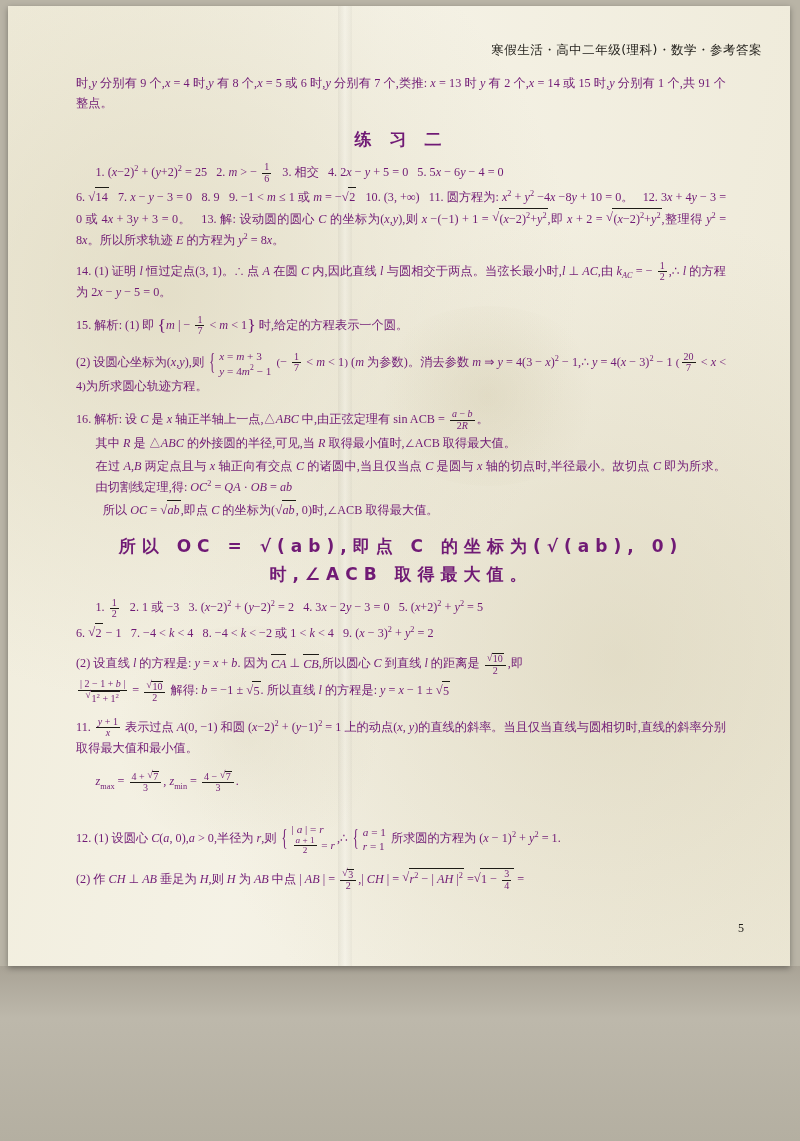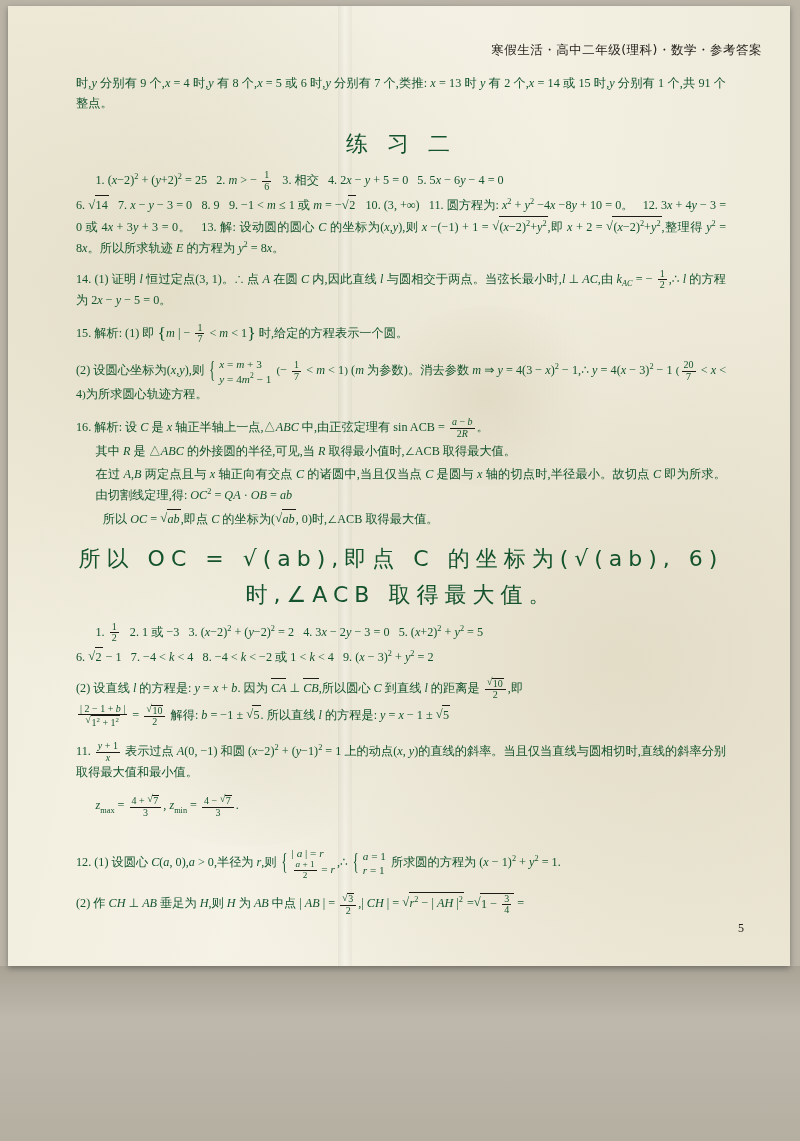--- a/index.html
+++ b/index.html
@@ -63,32 +63,32 @@
     letter-spacing: 0.5px;
     color: #23211c;
     font-family: "DejaVu Sans", sans-serif;
     font-weight: normal;
   }
   .body-col {
     position: absolute;
     left: 68px;
     top: 68px;
     width: 650px;
-    color: #14532d;
+    color: #701a75;
     font-size: 12.2px;
     line-height: 1.62;
     text-align: justify;
   }
   p {
     margin: 0 0 3px 0;
   }
   .sec-title {
     text-align: center;
-    font-size: 22px;
-    font-weight: normal;
+    font-size: 17px;
+    font-weight: bold;
     letter-spacing: 6px;
     margin: 12px 0 9px 0;
     font-family: "DejaVu Sans", sans-serif;
   }
   .ind1 { padding-left: 1.6em; }
   .ind2 { padding-left: 2.2em; }
   .pgnum {
     position: absolute;
     right: 46px;
     top: 915px;
@@ -213,21 +213,21 @@
         </p>
 
         <p class="ind1">
           在过 <i class="v">A</i>,<i class="v">B</i> 两定点且与 <i class="v">x</i> 轴正向有交点 <i class="v">C</i> 的诸圆中,当且仅当点 <i class="v">C</i> 是圆与 <i class="v">x</i> 轴的切点时,半径最小。故切点 <i class="v">C</i> 即为所求。由切割线定理,得: <i class="v">OC</i><sup>2</sup> = <i class="v">QA</i> · <i class="v">OB</i> = <i class="v">ab</i>
         </p>
 
         <p class="ind2">
           所以 <i class="v">OC</i> = <span class="sqrt"><span><i class="v">ab</i></span></span>,即点 <i class="v">C</i> 的坐标为(<span class="sqrt"><span><i class="v">ab</i></span></span>, 0)时,∠ACB 取得最大值。
         </p>
 
-        <div class="sec-title">所以 OC = √(ab),即点 C 的坐标为(√(ab), 6)时,∠ACB 取得最大值。</div>
+        <div class="sec-title">所以 OC = √(ab),即点 C 的坐标为(√(ab), 0)时,∠ACB 取得最大值。</div>
 
         <p class="ind1">
           1. <span class="frac"><span class="num">1</span><span class="den">2</span></span>&nbsp;&nbsp; 2. 1 或 −3&nbsp;&nbsp; 3. (<i class="v">x</i>−2)<sup>2</sup> + (<i class="v">y</i>−2)<sup>2</sup> = 2&nbsp;&nbsp; 4. 3<i class="v">x</i> − 2<i class="v">y</i> − 3 = 0&nbsp;&nbsp; 5. (<i class="v">x</i>+2)<sup>2</sup> + <i class="v">y</i><sup>2</sup> = 5
         </p>
 
         <p>
           6. <span class="sqrt"><span>2</span></span> − 1&nbsp;&nbsp; 7. −4 &lt; <i class="v">k</i> &lt; 4&nbsp;&nbsp; 8. −4 &lt; <i class="v">k</i> &lt; −2 或 1 &lt; <i class="v">k</i> &lt; 4&nbsp;&nbsp; 9. (<i class="v">x</i> − 3)<sup>2</sup> + <i class="v">y</i><sup>2</sup> = 2
         </p>
 
 

